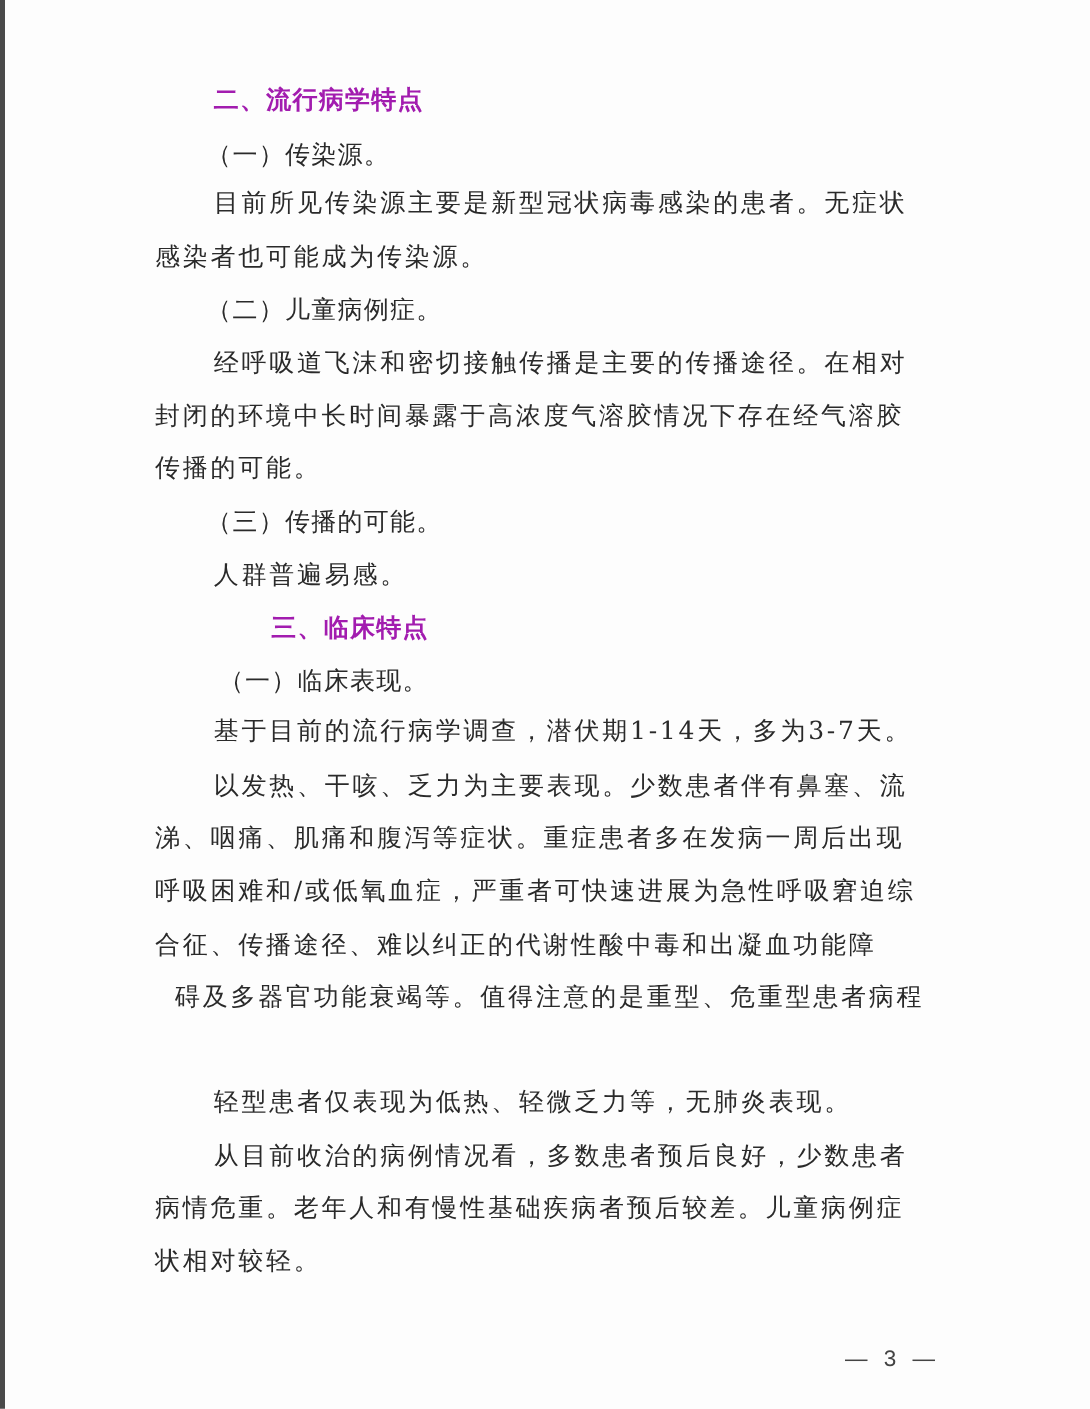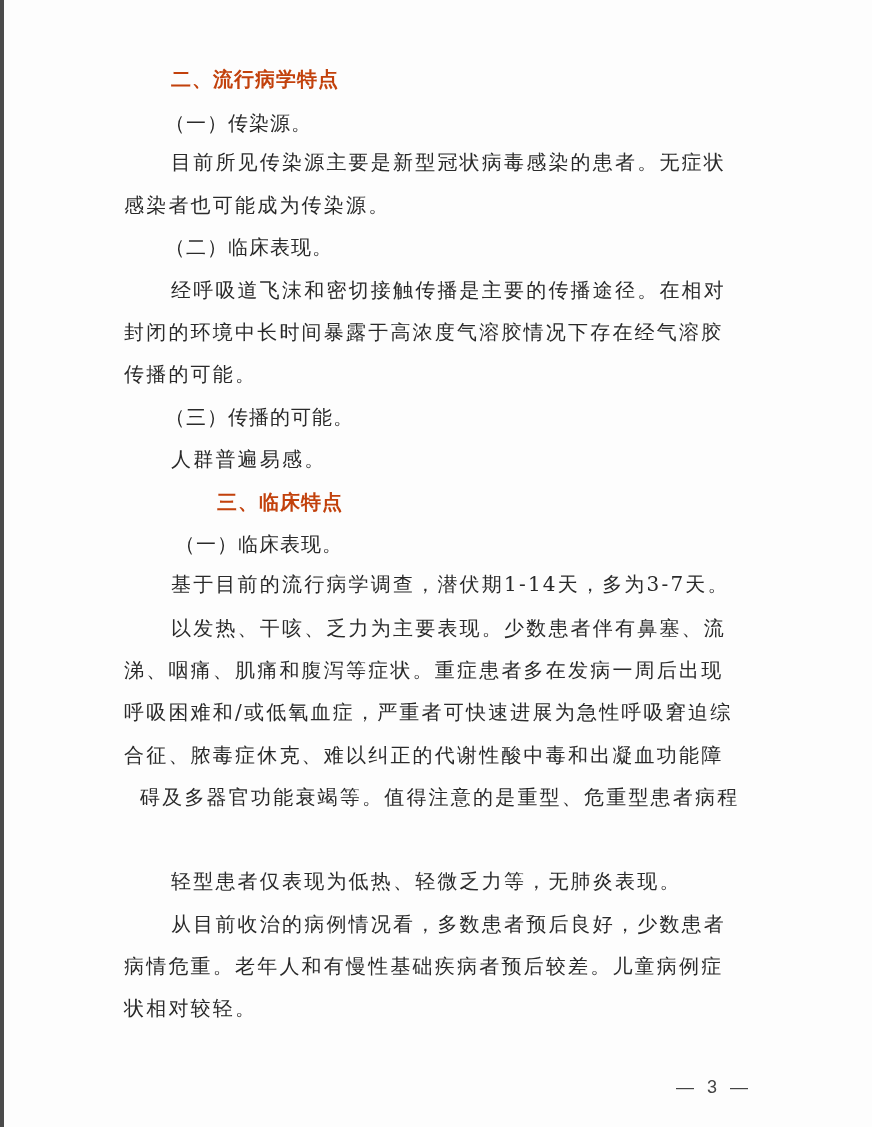--- a/index.html
+++ b/index.html
@@ -13,56 +13,56 @@
       position: absolute; left: 0; top: 0; width: 4px; height: 1127px;
       background: #4a4a4a;
     }
     .page { position: absolute; left: 0; top: 0; width: 872px; height: 1127px; }
     .line {
       position: absolute; white-space: nowrap;
       font-size: 20px; line-height: 24px; letter-spacing: 2.2px;
     }
     .heading {
       font-family: "DejaVu Sans", "Liberation Sans", sans-serif;
-      font-weight: bold; font-size: 20px; letter-spacing: 1px; color: #c2410c;
+      font-weight: bold; font-size: 20px; letter-spacing: 1px; color: #a21caf;
     }
     .sub { letter-spacing: 1px; text-align: right; }
     .page-num {
       position: absolute; top: 1077px; left: 676px;
       font-family: "Liberation Sans", sans-serif; font-size: 18px; color: #444;
       white-space: nowrap; letter-spacing: 4px;
     }
   </style>
 </head>
 <body>
 
 <div class="left-edge"></div>
 
 <div class="page">
   <div class="line heading" style="left:171px;top:67px;">二、流行病学特点</div>
   <div class="line sub" style="left:165px;top:111px;">（一）传染源。</div>
   <div class="line" style="left:171px;top:150px;">目前所见传染源主要是新型冠状病毒感染的患者。无症状</div>
   <div class="line" style="left:124px;top:193px;">感染者也可能成为传染源。</div>
 
-  <div class="line sub" style="left:165px;top:235px;">（二）临床表现。</div>
+  <div class="line sub" style="left:165px;top:235px;">（二）儿童病例症。</div>
   <div class="line" style="left:171px;top:278px;">经呼吸道飞沫和密切接触传播是主要的传播途径。在相对</div>
   <div class="line" style="left:124px;top:320px;">封闭的环境中长时间暴露于高浓度气溶胶情况下存在经气溶胶</div>
   <div class="line" style="left:124px;top:362px;">传播的可能。</div>
 
   <div class="line sub" style="left:165px;top:405px;">（三）传播的可能。</div>
   <div class="line" style="left:171px;top:447px;">人群普遍易感。</div>
 
   <div class="line heading" style="left:171px;top:490px;margin-left:46px;">三、临床特点</div>
   <div class="line sub" style="left:175px;top:532px;">（一）临床表现。</div>
 
   <div class="line" style="left:171px;top:572px;">基于目前的流行病学调查，潜伏期1-14天，多为3-7天。</div>
   <div class="line" style="left:171px;top:616px;">以发热、干咳、乏力为主要表现。少数患者伴有鼻塞、流</div>
   <div class="line" style="left:124px;top:658px;">涕、咽痛、肌痛和腹泻等症状。重症患者多在发病一周后出现</div>
   <div class="line" style="left:124px;top:700px;">呼吸困难和/或低氧血症，严重者可快速进展为急性呼吸窘迫综</div>
-  <div class="line" style="left:124px;top:743px;">合征、脓毒症休克、难以纠正的代谢性酸中毒和出凝血功能障</div>
+  <div class="line" style="left:124px;top:743px;">合征、传播途径、难以纠正的代谢性酸中毒和出凝血功能障</div>
   <div class="line" style="left:140px;top:785px;">碍及多器官功能衰竭等。值得注意的是重型、危重型患者病程</div>
   <div class="line" style="left:171px;top:869px;">轻型患者仅表现为低热、轻微乏力等，无肺炎表现。</div>
   <div class="line" style="left:171px;top:912px;">从目前收治的病例情况看，多数患者预后良好，少数患者</div>
   <div class="line" style="left:124px;top:954px;">病情危重。老年人和有慢性基础疾病者预后较差。儿童病例症</div>
   <div class="line" style="left:124px;top:996px;">状相对较轻。</div>
 
   <div class="page-num">— 3 —</div>
 </div>
 
 </body></html>

